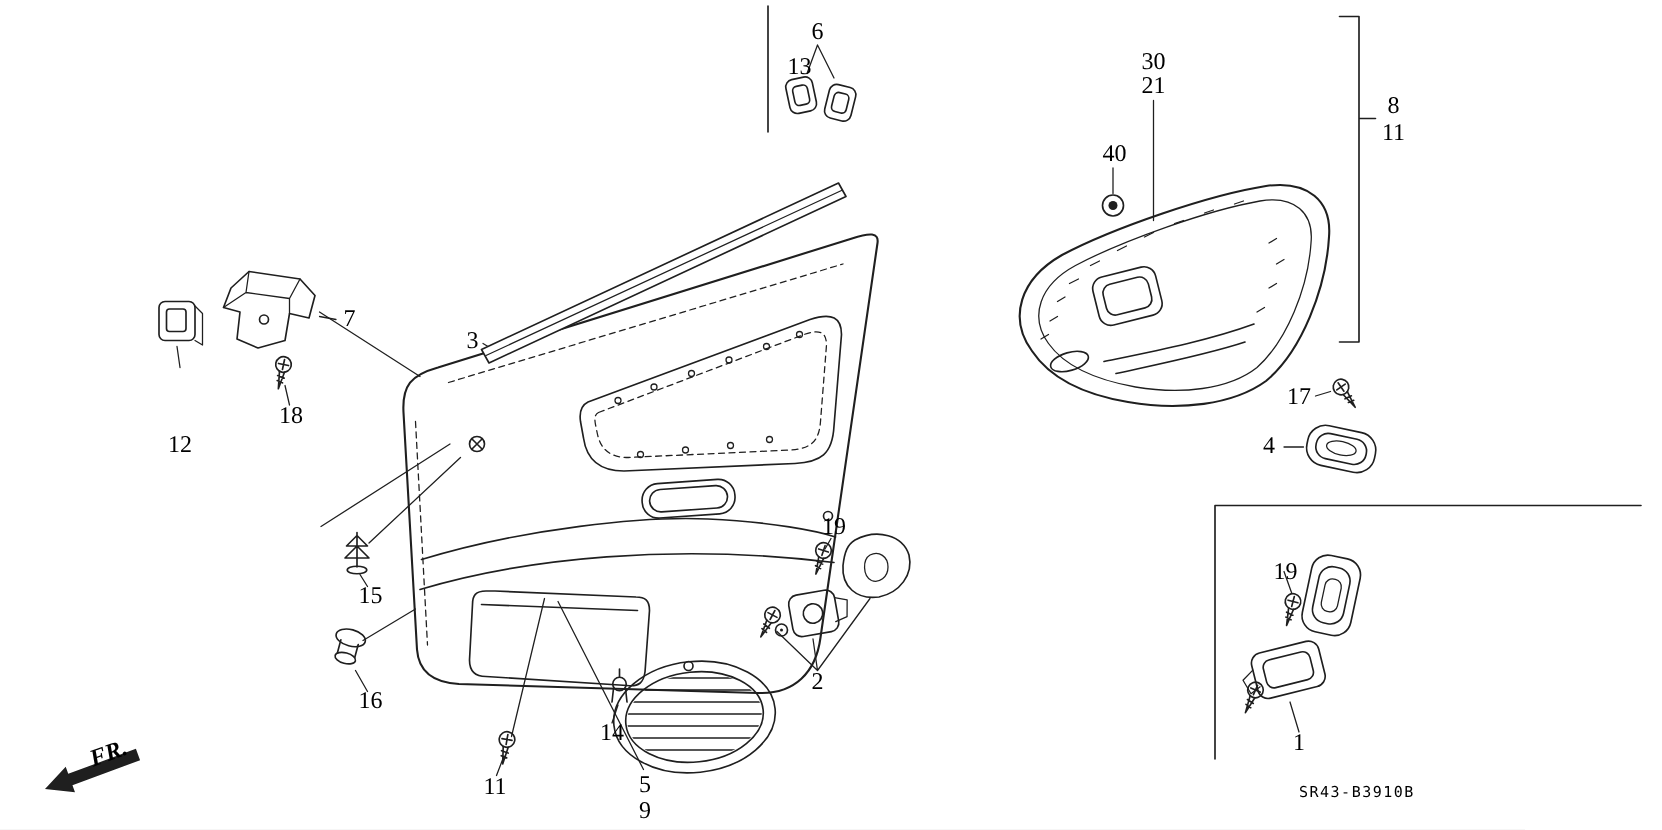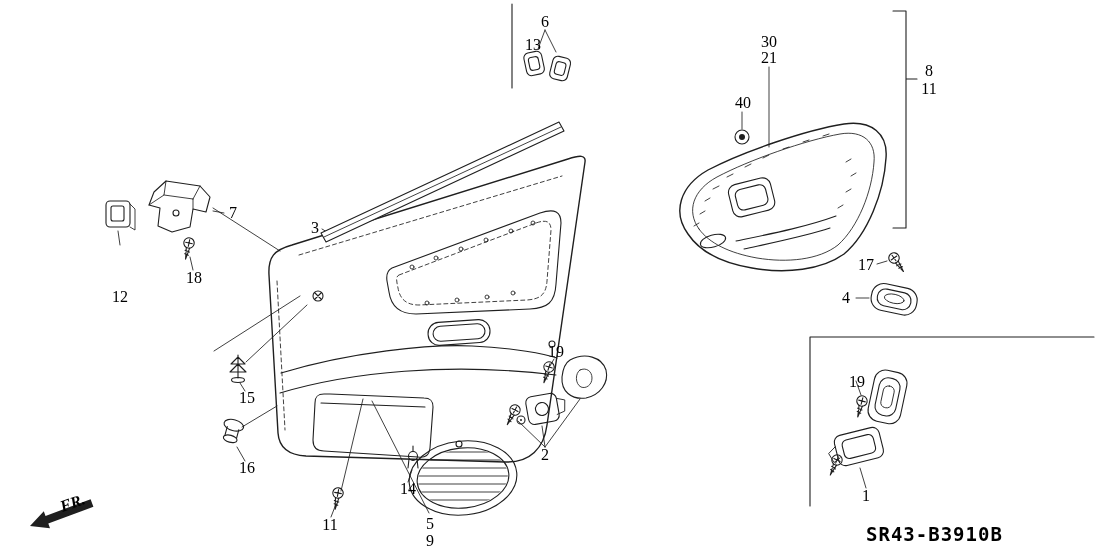--- a/index.html
+++ b/index.html
@@ -18,22 +18,22 @@
   .art .dash  { stroke-dasharray:4 3; }
   .art .solidfill { fill:var(--line); stroke:none; }
   .art .whitefill { fill:#ffffff; }
   .labels { position:absolute; inset:0; pointer-events:none; }
   .part-label {
     position:absolute; transform:translate(-50%,-50%);
     font-size:16px; color:var(--text); white-space:nowrap;
   }
   .code {
     position:absolute; left:866px; top:523px;
-    font-family:"DejaVu Sans Mono", monospace; font-weight:bold;
-    font-size:19px; letter-spacing:1px; color:var(--text);
+    font-family:"DejaVu Sans Mono", monospace; font-weight:normal;
+    font-size:10px; letter-spacing:1px; color:var(--text);
   }
   .fr-label {
     position:absolute; left:60px; top:494px;
     font-weight:bold; font-style:italic; font-size:16px;
     transform:rotate(-20deg); color:var(--text);
   }
 </style>
 </head>
 <body>
 

